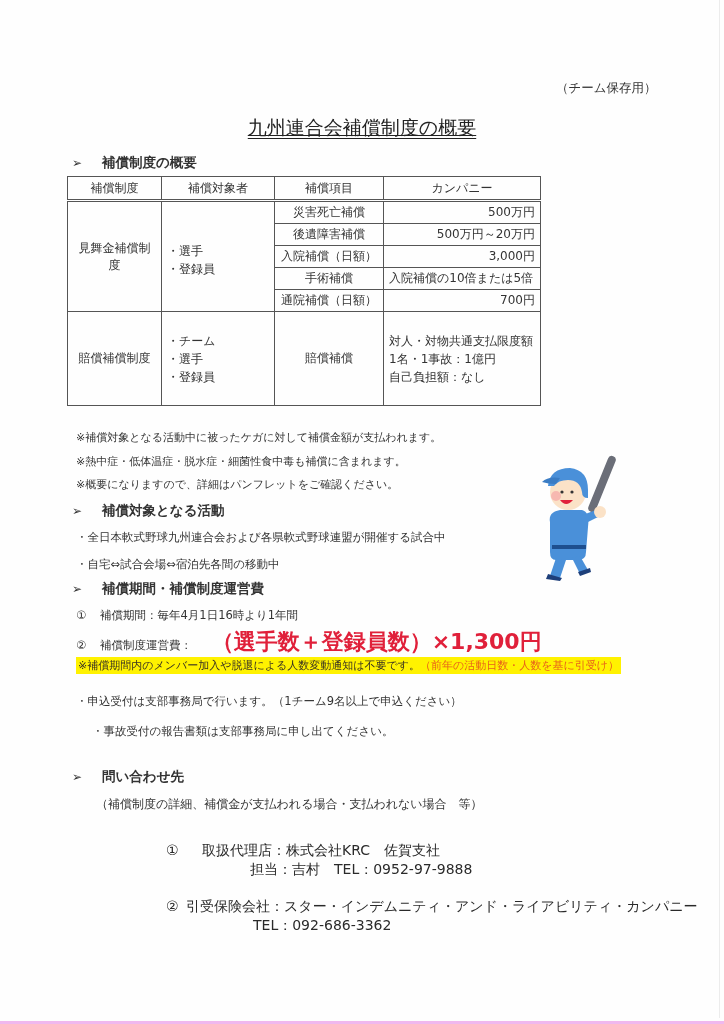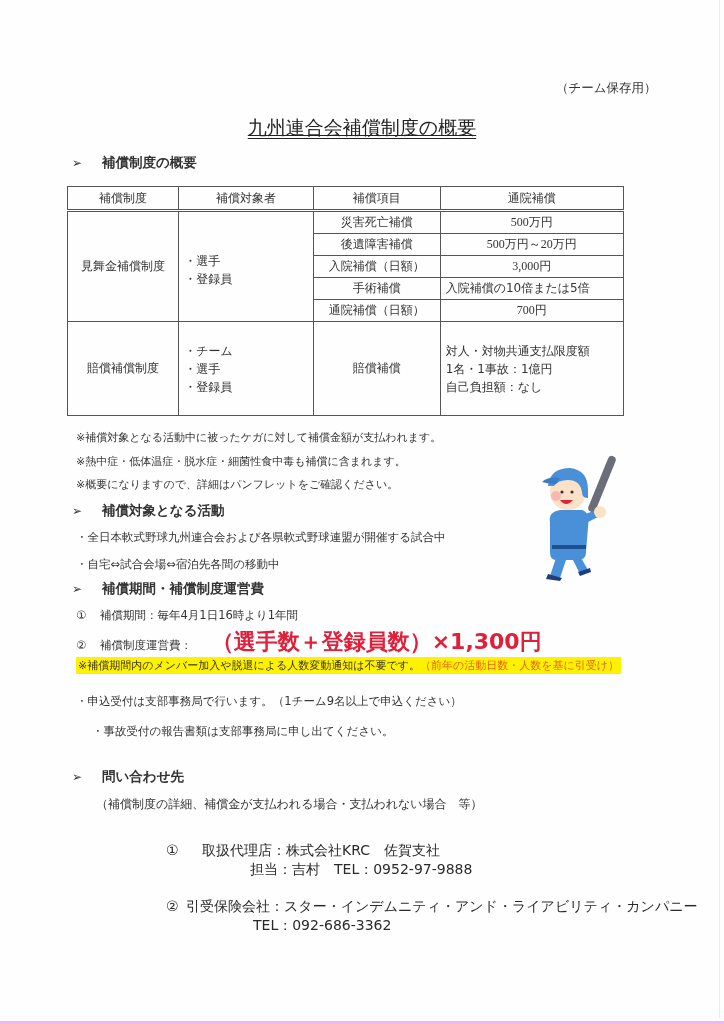--- a/index.html
+++ b/index.html
@@ -13,28 +13,28 @@
   .bottom-edge { position: absolute; left: 0; right: 0; bottom: 0; height: 3px; background: #f0b8ee; }
   .abs { position: absolute; white-space: nowrap; }
   .team-note { top: 80px; left: 556px; font-size: 12.5px; color: #333; }
   .doc-title { top: 115px; left: 0; width: 724px; text-align: center; font-size: 19px; color: #222; text-decoration: underline; }
   .doc-title span { text-decoration: underline; text-underline-offset: 4px; text-decoration-thickness: 1px; }
   .section-heading { font-size: 13.5px; font-weight: bold; color: #333; left: 62px; margin-left: 10px; }
   .section-heading .arrow { display: inline-block; width: 30px; font-weight: normal; font-size: 12px; }
   .body-text { font-size: 11.5px; color: #333; }
 
   table.cov {
-    position: absolute; left: 67px; top: 186px; width: 557px;
+    position: absolute; left: 67px; top: 176px; width: 474px;
     border-collapse: collapse; font-size: 12px; color: #333;
   }
   table.cov td, table.cov th { border: 1px solid #555; padding: 0 5px; font-weight: normal; }
   table.cov th { height: 22px; text-align: center; border-bottom: 3px double #555; }
   table.cov td.sub { height: 21px; }
   .c-center { text-align: center; }
-  .c-right { text-align: center; font-family: Liberation Serif, serif; }
+  .c-right { text-align: right; }
   .c-left { text-align: left; }
   .vlist div { line-height: 18px; }
 
   .note { left: 76px; font-size: 11px; color: #333; }
   .highlight-line { left: 76px; top: 657px; font-size: 11px; background: #fff200; padding: 1px 2px; }
   .highlight-line .dark { color: #3a3322; }
   .highlight-line .orange { color: #e8621a; }
   .fee-big { font-size: 22px; font-weight: bold; color: #e0203a; }
 
   .contact { font-size: 14px; color: #2a2a2a; }
@@ -59,21 +59,21 @@
     <col style="width:117px">
       <col style="width:142px">
       <col style="width:133px">
       <col style="width:193px">
   </colgroup>
   <tbody>
       <tr>
     <th>補償制度</th>
     <th>補償対象者</th>
     <th>補償項目</th>
-    <th>通院補償</th>
+    <th>カンパニー</th>
   </tr>
   <tr>
     <td rowspan="5" class="c-center">見舞金補償制度</td>
     <td rowspan="5" class="c-left">
       <div class="vlist" style="padding-top:6px;">
         <div>・選手</div>
         <div>・登録員</div>
       </div>
     </td>
     <td class="sub c-center">災害死亡補償</td>

